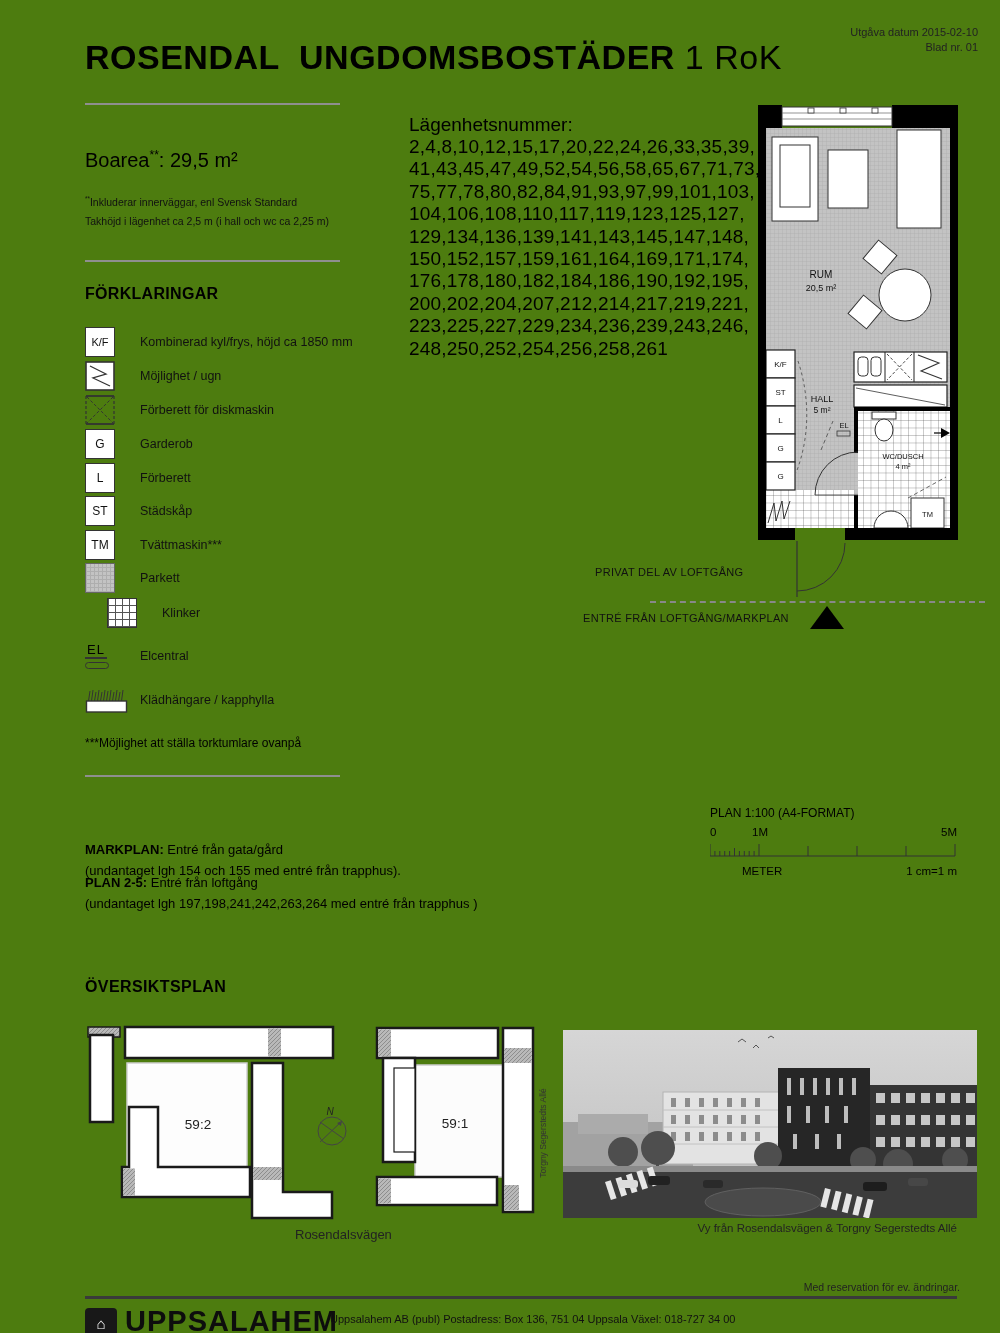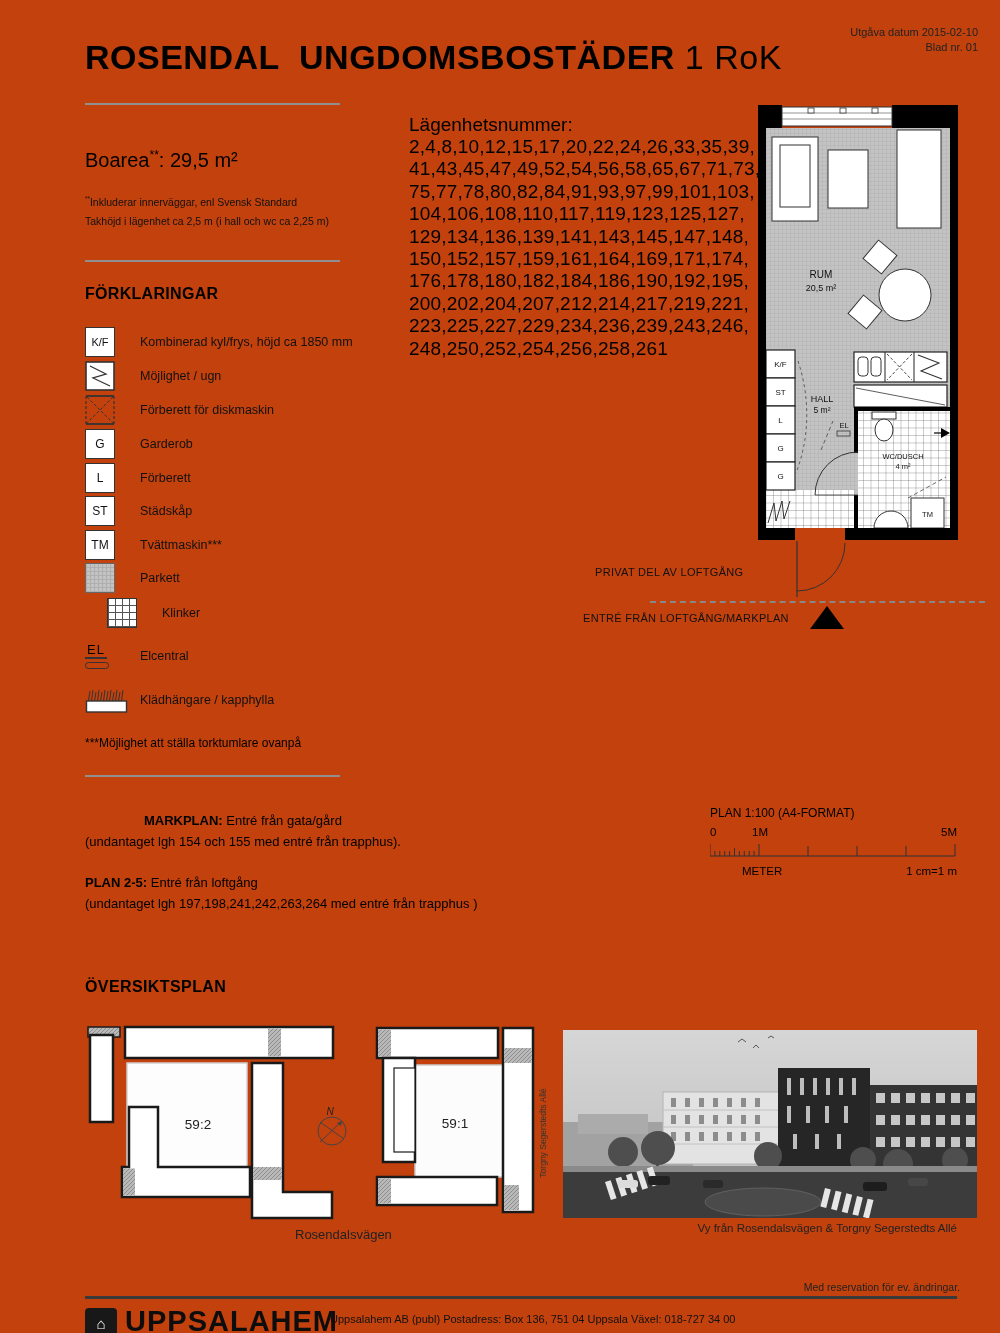--- a/index.html
+++ b/index.html
@@ -1,18 +1,18 @@
 <!DOCTYPE html>
 <html><head>
 <meta charset="utf-8">
 <style>
   * { margin:0; padding:0; box-sizing:border-box; }
   body { background:#fff; }
   .page {
-    position:relative; width:1000px; height:1333px; background:#c2410c;
+    position:relative; width:1000px; height:1333px; background:#4d7c0f;
     overflow:hidden; font-family:"Liberation Sans", sans-serif; color:#000;
   }
   .abs { position:absolute; }
   .hr { position:absolute; height:2px; background:#8f8f8f; }
   .issue-info { position:absolute; right:22px; top:25px; text-align:right; font-size:11px; line-height:15px; color:#222; }
   .title { position:absolute; left:85px; top:38px; font-size:34px; font-weight:bold; letter-spacing:.5px; white-space:pre; }
   .title .suffix { font-weight:normal; }
   .boarea { position:absolute; left:85px; top:148px; font-size:20px; }
   .boarea sup, .notes sup { font-size:60%; vertical-align:super; }
   .notes { position:absolute; left:85px; top:189px; font-size:10.5px; line-height:19px; color:#111; }
@@ -289,21 +289,21 @@
 
     <line x1="39" y1="436" x2="39" y2="492" stroke="#333" stroke-width="1.2"></line>
     <path d="M87,438 A48,48 0 0 1 39,486" fill="none" stroke="#333" stroke-width="1"></path>
   </svg>
 
   <div class="annot" style="left:595px; top:566px;">PRIVAT DEL AV LOFTGÅNG</div>
   <div class="dashline"></div>
   <div class="entry-triangle"></div>
   <div class="annot" style="left:543px; top:612px;margin-left:40px;">ENTRÉ FRÅN LOFTGÅNG/MARKPLAN</div>
 
-  <div class="plans-block" style="top:810px;text-align:center;">
+  <div class="plans-block" style="top:839px;">
     <div><b>MARKPLAN:</b><span> Entré från gata/gård</span></div>
     <div>(undantaget lgh 154 och 155 med entré från trapphus).</div>
   </div>
   <div class="plans-block" style="top:872px;">
     <div><b>PLAN 2-5:</b><span> Entré från loftgång</span></div>
     <div>(undantaget lgh 197,198,241,242,263,264 med entré från trapphus )</div>
   </div>
 
   <div class="scale-block">
     <div>PLAN 1:100 (A4-FORMAT)</div>

